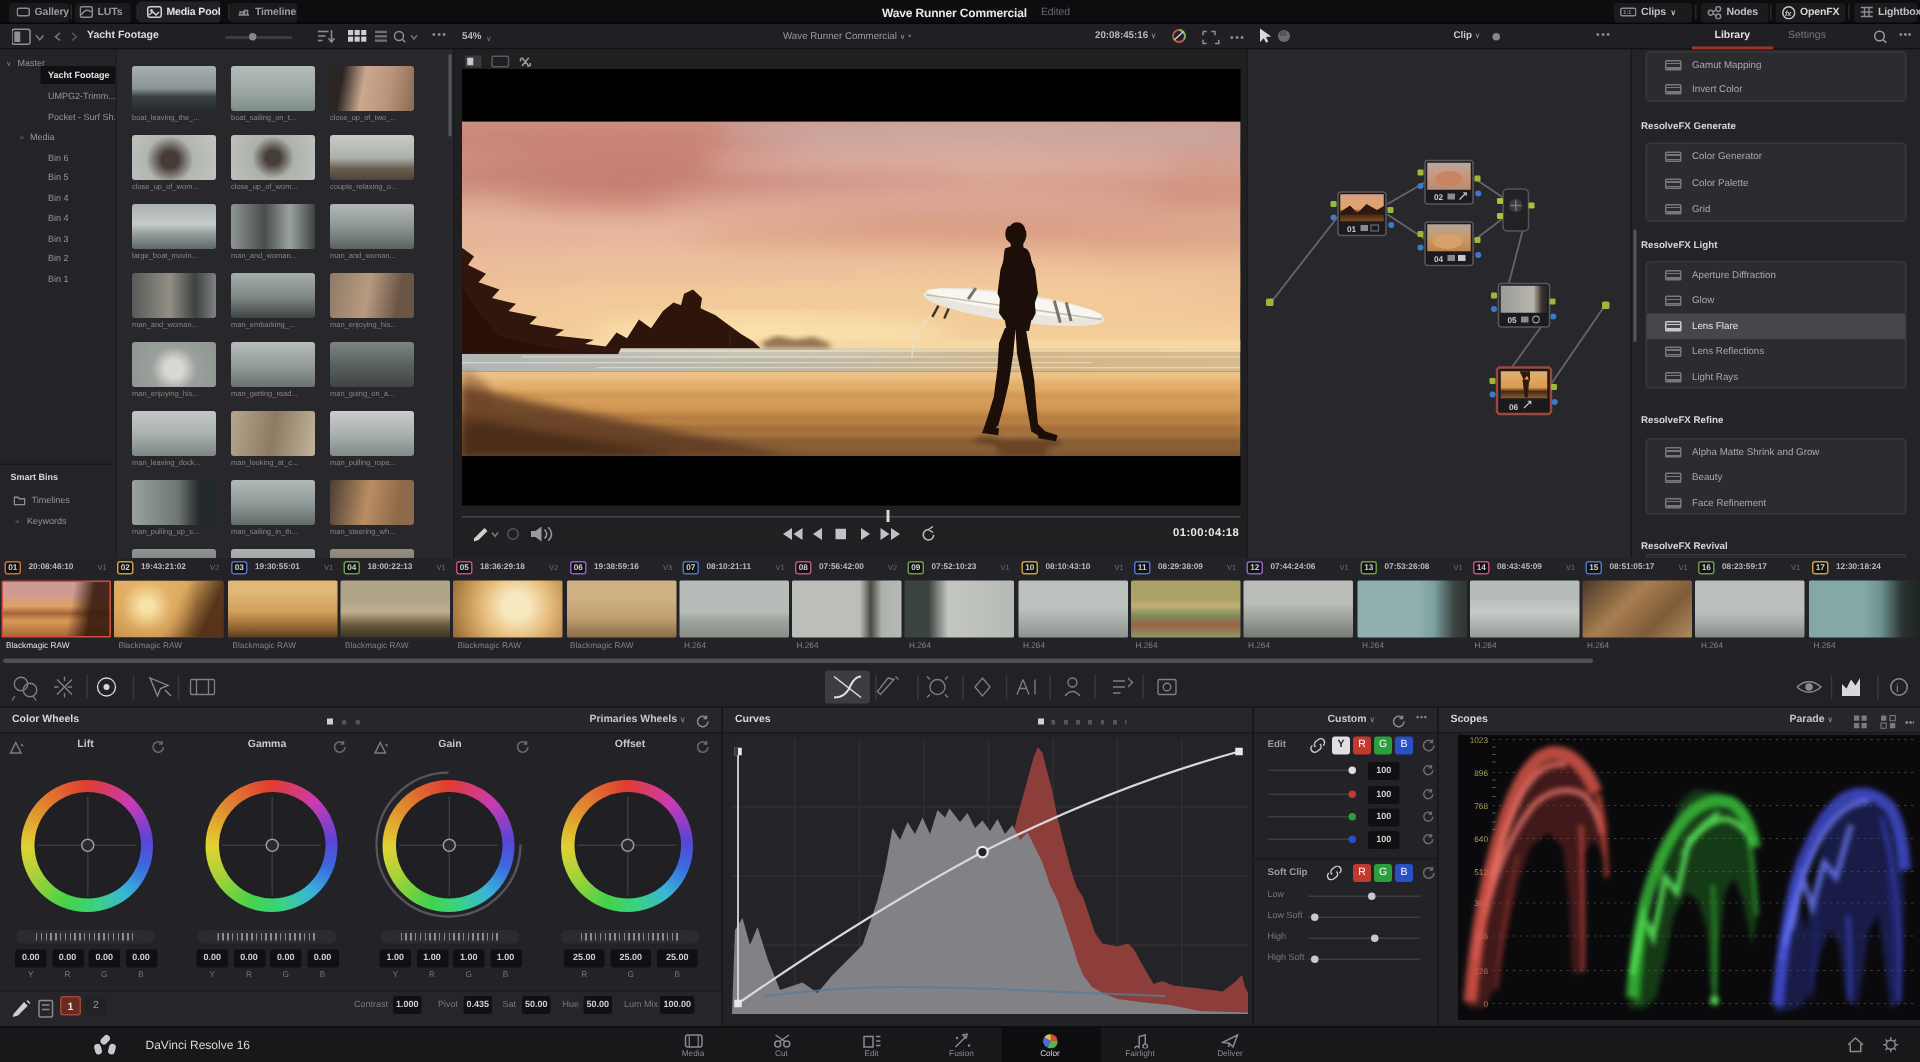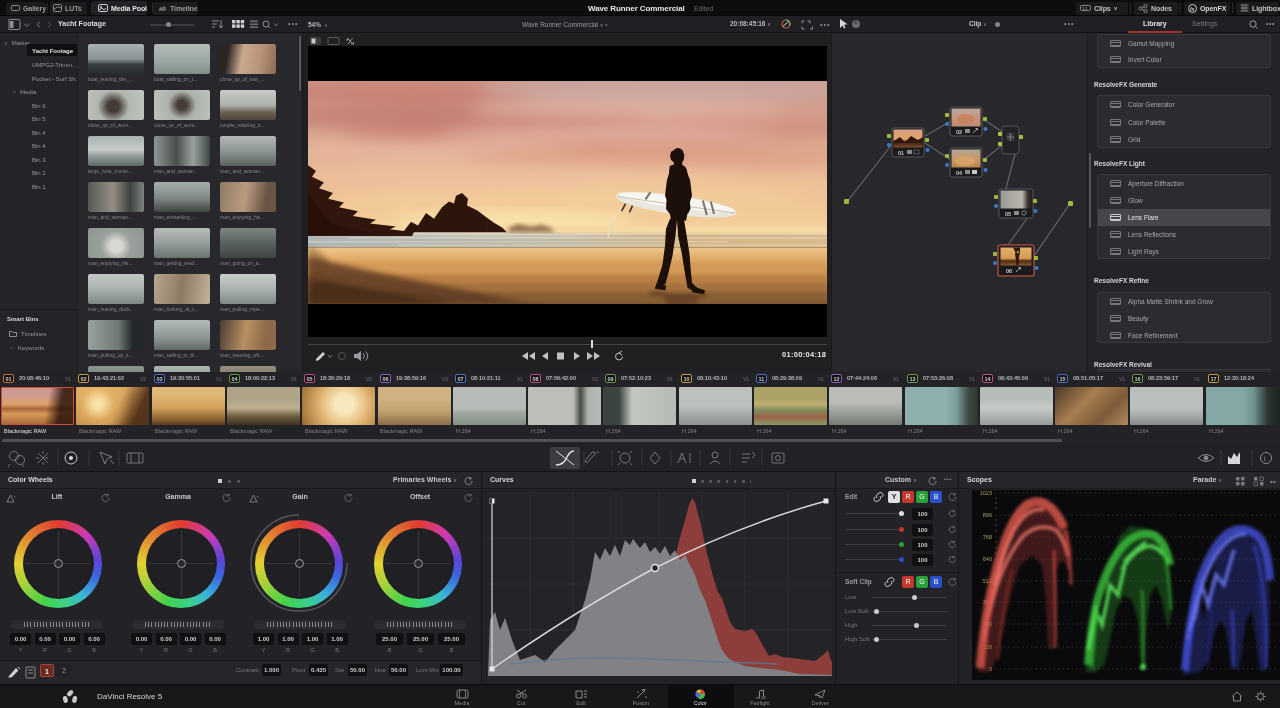--- a/index.html
+++ b/index.html
@@ -979,21 +979,21 @@
 <div class="abs" style="left:77px;top:33px;width:1px;height:339px;background:#1e1e21"></div>
 
 <div class="abs" id="footer">
  <svg width="18" height="16" style="position:absolute;left:61px;top:4px" viewBox="0 0 18 16">
   <g fill="#c9c9cd">
           <rect x="7" y="0.5" width="4.5" height="7" rx="2.2" transform="rotate(45 9 4)"></rect>
           <rect x="2" y="7" width="4.5" height="7" rx="2.2" transform="rotate(-15 4 10)"></rect>
           <rect x="11.5" y="7" width="4.5" height="7" rx="2.2" transform="rotate(15 14 10)"></rect>
         </g>
  </svg>
- <div class="abs" style="left:97px;top:7px;font-size:8px;color:#d8d8da">DaVinci Resolve 5</div>
+ <div class="abs" style="left:97px;top:7px;font-size:8px;color:#d8d8da">DaVinci Resolve 16</div>
  <div class="abs" style="left:668px;top:0px;width:66px;height:24px;background:#0d0d0f"></div>
  <div class="pgbtn" style="left:432px"><svg width="13" height="10">
           <rect x="1" y="1" width="11" height="8" rx="1.5" fill="none" stroke="#8a8a8f"></rect>
           <path d="M3.5 1 v8 M9.5 1 v8" stroke="#8a8a8f" stroke-width="0.8"></path>
         </svg>Media</div>
  <div class="pgbtn" style="left:491px"><svg width="13" height="10">
           <circle cx="3.5" cy="7" r="2" fill="none" stroke="#8a8a8f"></circle>
           <circle cx="9.5" cy="7" r="2" fill="none" stroke="#8a8a8f"></circle>
           <path d="M4.5 5.5 L11 1 M8.5 5.5 L2 1" stroke="#8a8a8f"></path>
         </svg>Cut</div>

